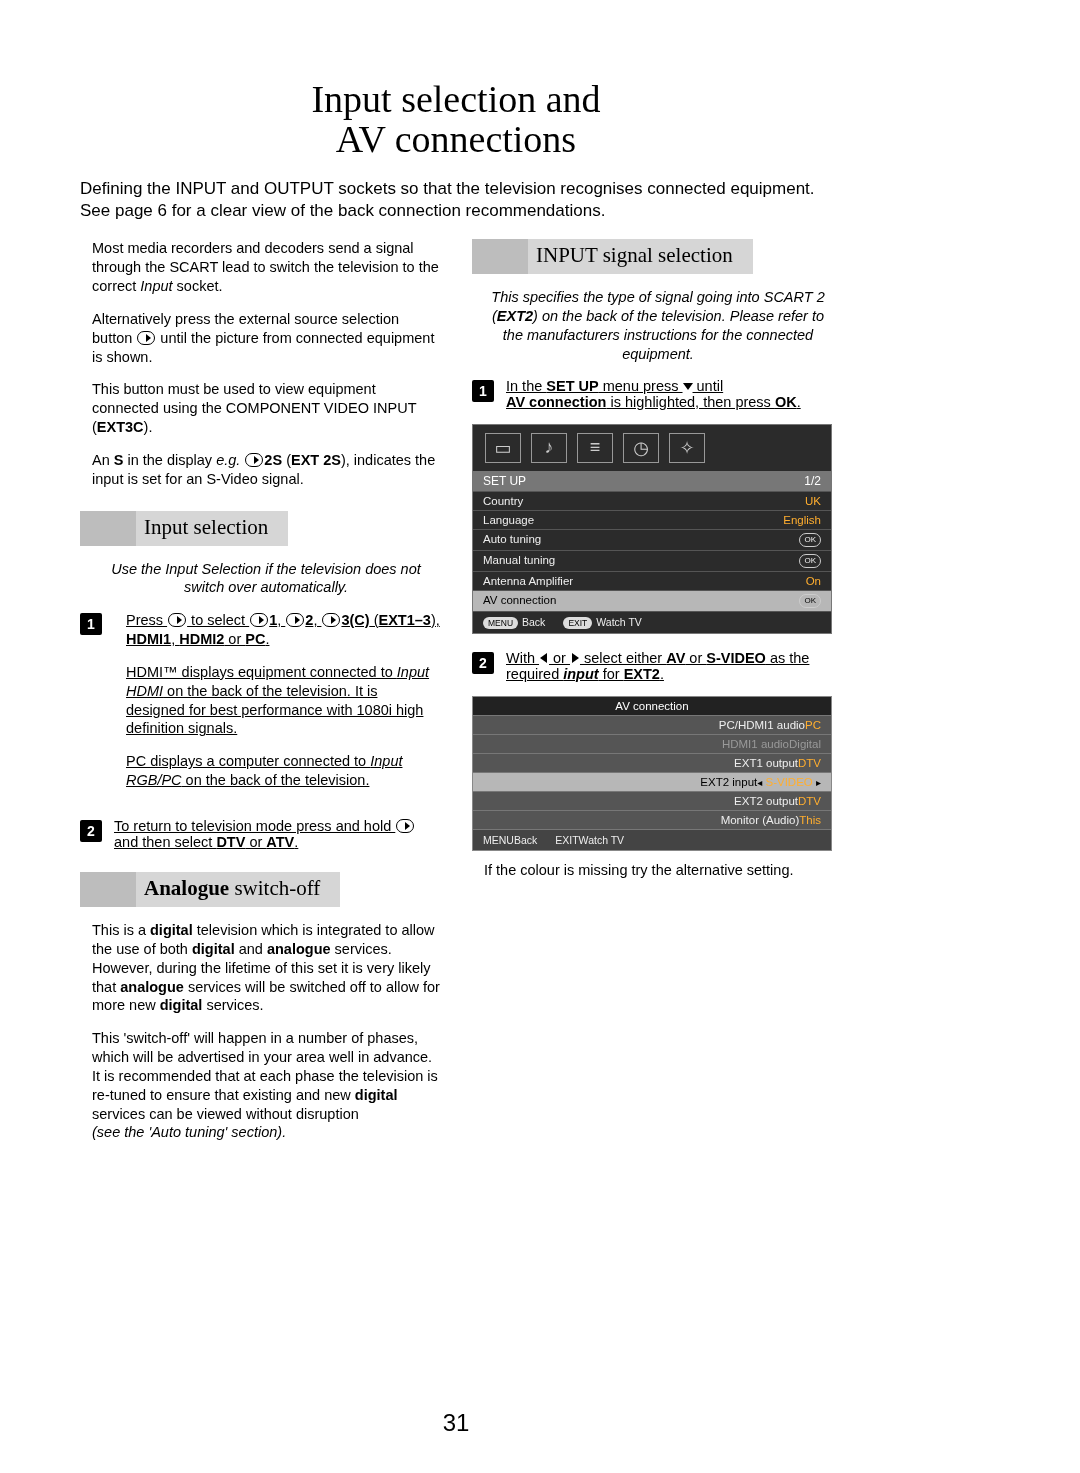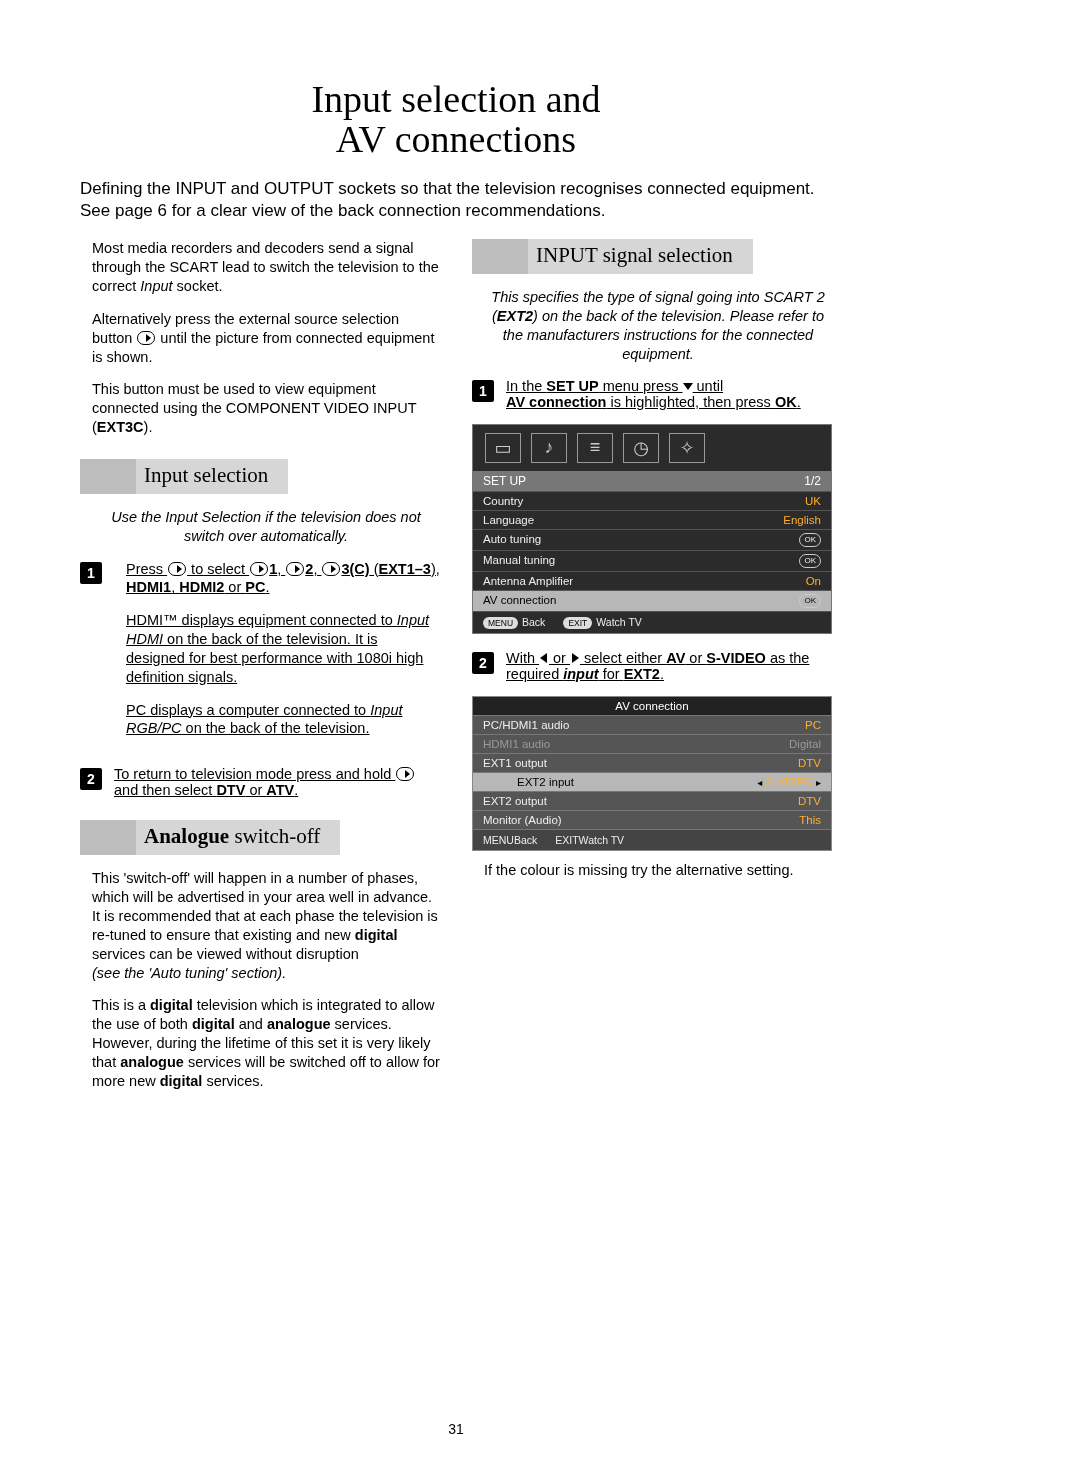--- a/index.html
+++ b/index.html
@@ -153,34 +153,34 @@
   }
   
   .osd2 {
     background:#555; color:#eee; border:1px solid #888;
     margin:10px 0; font-family: Arial, sans-serif; font-size:11.5px;
   }
   .osd2 .titlebar {
     background:#222; color:#fff; text-align:center; padding:3px 0;
   }
   .osd2 .row {
-    display:flex; justify-content:space-between; align-items:center;
+    display:flex; justify-content:flex-end; align-items:center;
     padding:3px 10px; border-top:1px solid #777;
   }
   .osd2 .row.hl { background:#b7b7b7; color:#000;padding-left:44px; }
   .osd2 .row.disabled { color:#999; }
   .osd2 .val-hl { color:#ffae2f; }
   .osd2 .foot {
     display:flex; gap:18px; padding:4px 10px; font-size:10.5px;
     border-top:1px solid #777; background:#444;
   }
   .arrws { font-size:10px; color:#000; }
   .page-num {
     position:absolute; bottom:36px; left:0; right:0;
-    text-align:center; font-size:14px;margin-top:44px;
+    text-align:center; font-size:24px;margin-top:44px;
   }
 </style>
 </head>
 <body>
 
 <div class="page">
 
   <h1 class="title">
     <span>Input selection and</span><br>
     <span>AV connections</span>
@@ -197,20 +197,23 @@
       </p>
 
       <p class="small">
         <span>Alternatively press the external source selection button </span><span class="glyph"></span><span> until the picture from connected equipment is shown.</span>
       </p>
 
       <p class="small">
         <span>This button must be used to view equipment connected using the COMPONENT VIDEO INPUT (</span><b>EXT3C</b><span>).</span>
       </p>
 
+      <p class="small">
+        <span>An </span><b>S</b><span> in the display </span><em>e.g.</em><span> </span><span class="glyph"></span><b>2S</b><span> (</span><b>EXT 2S</b><span>), indicates the input is set for an S-Video signal.</span>
+      </p>
 
       <div class="sec-head">
         <div class="bar"></div>
         <div class="label">Input selection</div>
       </div>
 
       <p class="small center em">Use the Input Selection if the television does not switch over automatically.</p>
 
       <div class="step">
         <div class="num">1</div>
@@ -233,26 +236,26 @@
           <span>To return to television mode press and hold </span><span class="glyph"></span><span> and then select </span><b>DTV</b><span> or </span><b>ATV</b><span>.</span>
         </div>
       </div>
 
       <div class="sec-head">
         <div class="bar"></div>
         <div class="label"><b>Analogue</b><span> switch-off</span></div>
       </div>
 
       <p class="small">
+        <span>This is a </span><b>digital</b><span> television which is integrated to allow the use of both </span><b>digital</b><span> and </span><b>analogue</b><span> services. However, during the lifetime of this set it is very likely that </span><b>analogue</b><span> services will be switched off to allow for more new </span><b>digital</b><span> services.</span>
+      </p>
+
+      <p class="small">
         <span>This 'switch-off' will happen in a number of phases, which will be advertised in your area well in advance. It is recommended that at each phase the television is re-tuned to ensure that existing and new </span><b>digital</b><span> services can be viewed without disruption</span><br>
         <em><span>(see the </span><span>'Auto tuning' </span><span>section).</span></em>
-      </p>
-
-      <p class="small">
-        <span>This is a </span><b>digital</b><span> television which is integrated to allow the use of both </span><b>digital</b><span> and </span><b>analogue</b><span> services. However, during the lifetime of this set it is very likely that </span><b>analogue</b><span> services will be switched off to allow for more new </span><b>digital</b><span> services.</span>
       </p>
 
     </div>
 
     <div class="col">
 
       <div class="sec-head" style="margin-top:0;">
         <div class="bar"></div>
         <div class="label">INPUT signal selection</div>
       </div>

